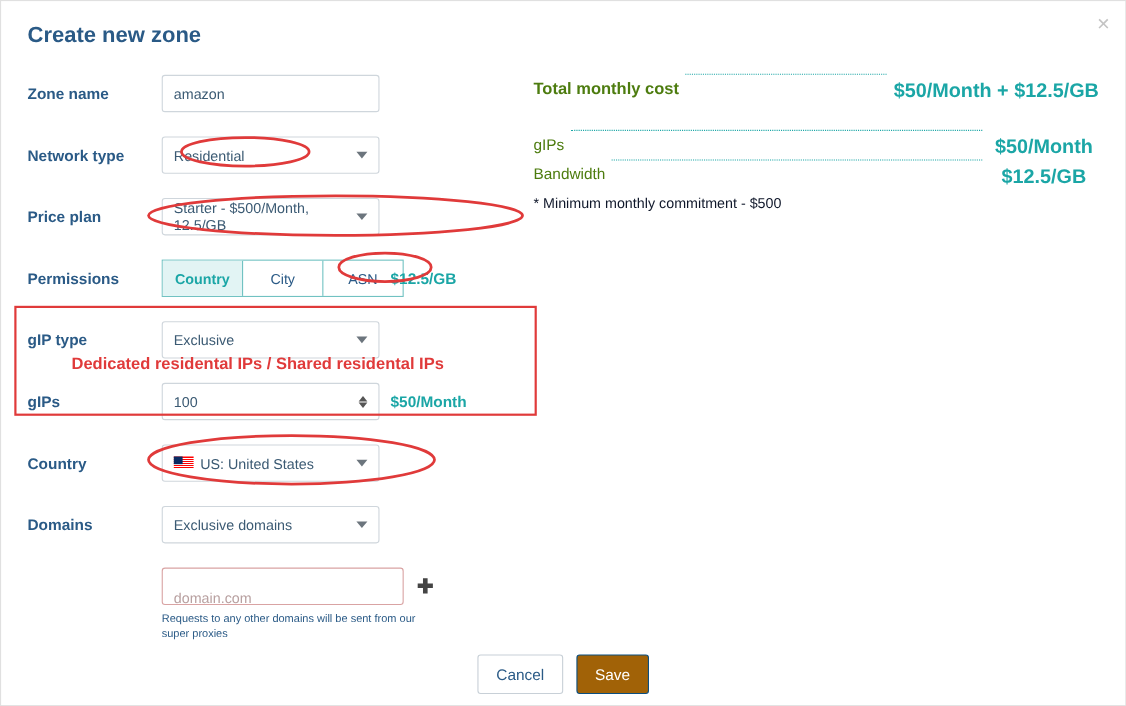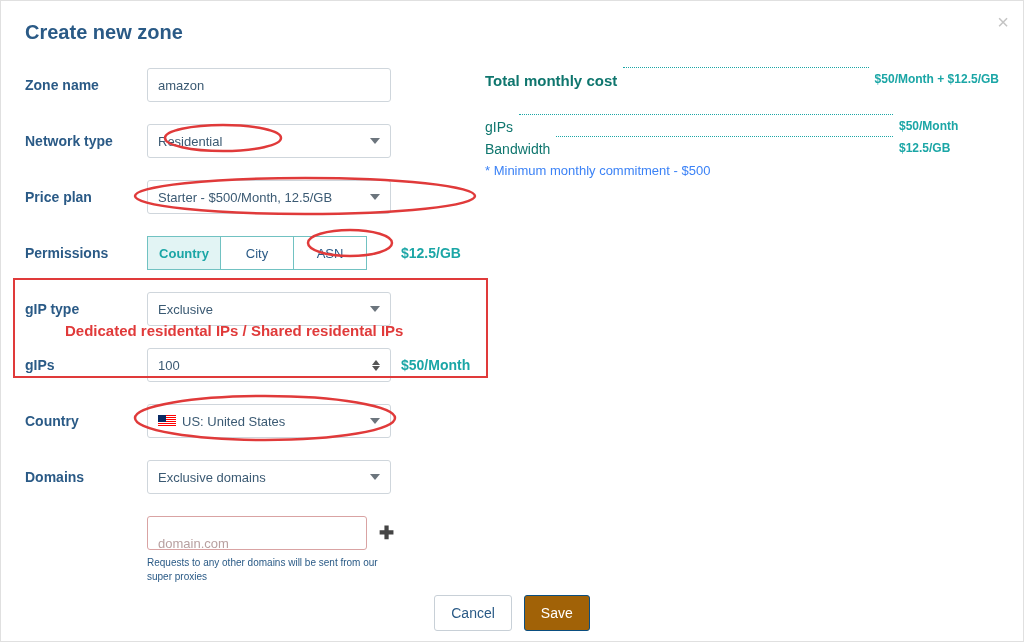--- a/index.html
+++ b/index.html
@@ -52,21 +52,21 @@
     align-items:center;
     margin-bottom:22px;
   }
   .row label.lbl {
     width:122px;
     font-size:14px;
     font-weight:700;
     color:#2a5a86;
   }
   .control-col {
-    width:244px;
+    width:198px;
   }
   .side-price {
     margin-left:10px;
     color:#1ba6a6;
     font-weight:700;
     font-size:14px;
   }
   .input, .select, .number {
     width:100%;
     height:34px;
@@ -155,41 +155,41 @@
     line-height:1.4;
   }
   
   .cost-line {
     display:flex;
     align-items:flex-start;
     margin-bottom:6px;
   }
   .cost-label {
     font-size:14px;
-    color:#0f766e;
+    color:#4d7c0f;
     white-space:nowrap;
   }
   .cost-label.bold { font-weight:700; font-size:15px; }
   .dots {
     flex:1;
     border-bottom:1.5px dotted #1ba6a6;
     margin:0 6px 4px 6px;
     min-width:20px;
     transform:translateY(-5px);
   }
   .cost-val {
-    font-size:12px;
+    font-size:18px;
     color:#1ba6a6;
     font-weight:700;
-    text-align:left;
+    text-align:center;
     min-width:100px;
   }
   .minnote {
     font-size:13px;
-    color:#3b82f6;
+    color:#0f172a;
     margin-top:4px;
   }
   .gap { height:24px; }
   
   .footer {
     height:60px;
     display:flex;
     align-items:center;
     justify-content:center;
     gap:12px;

